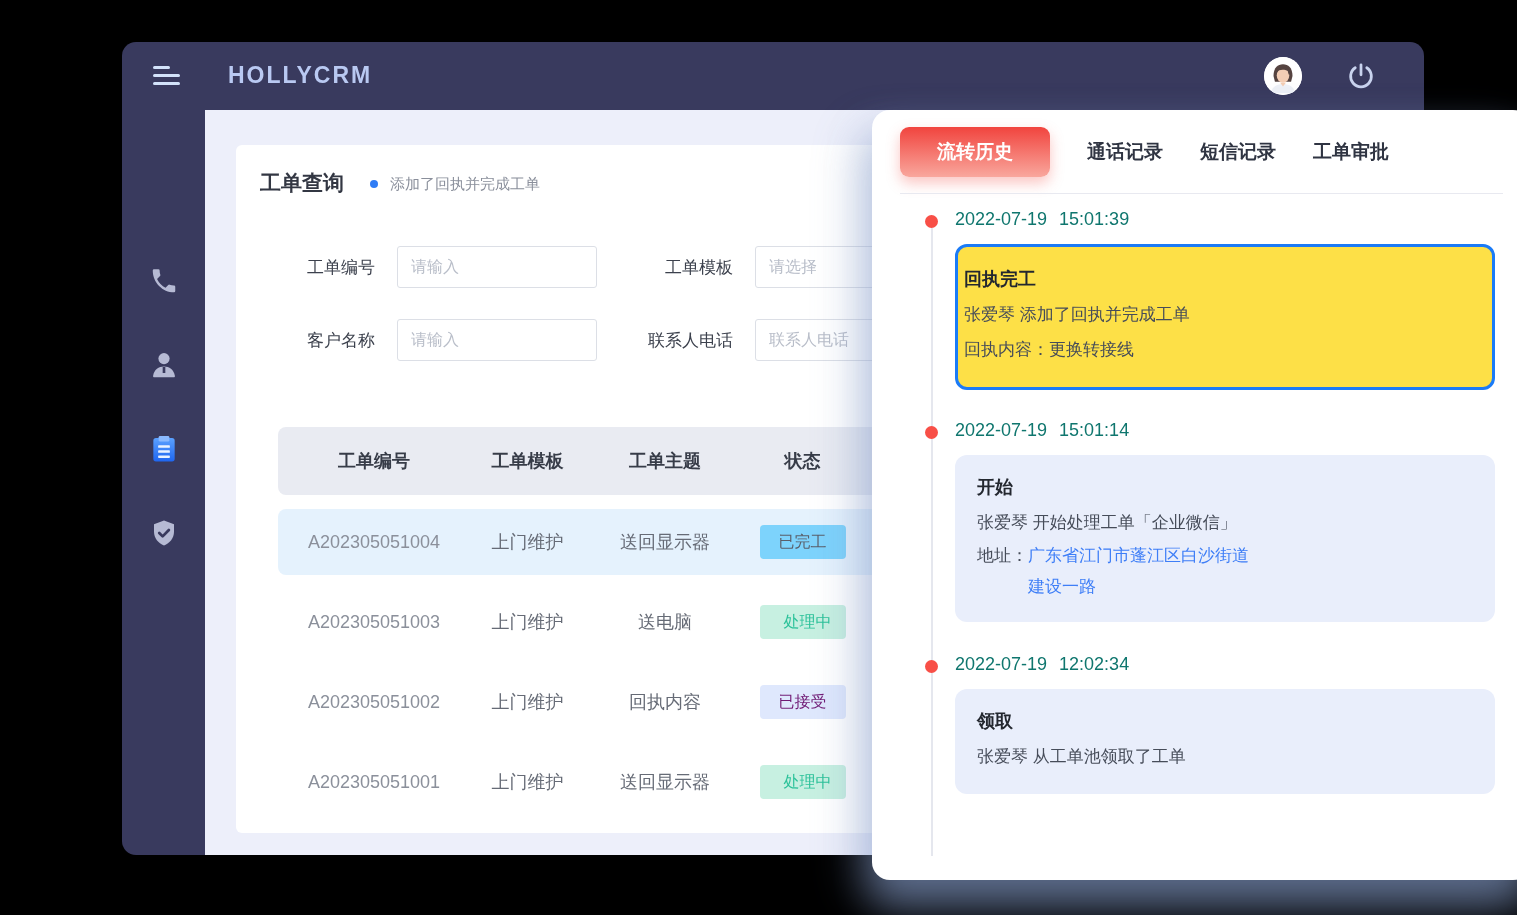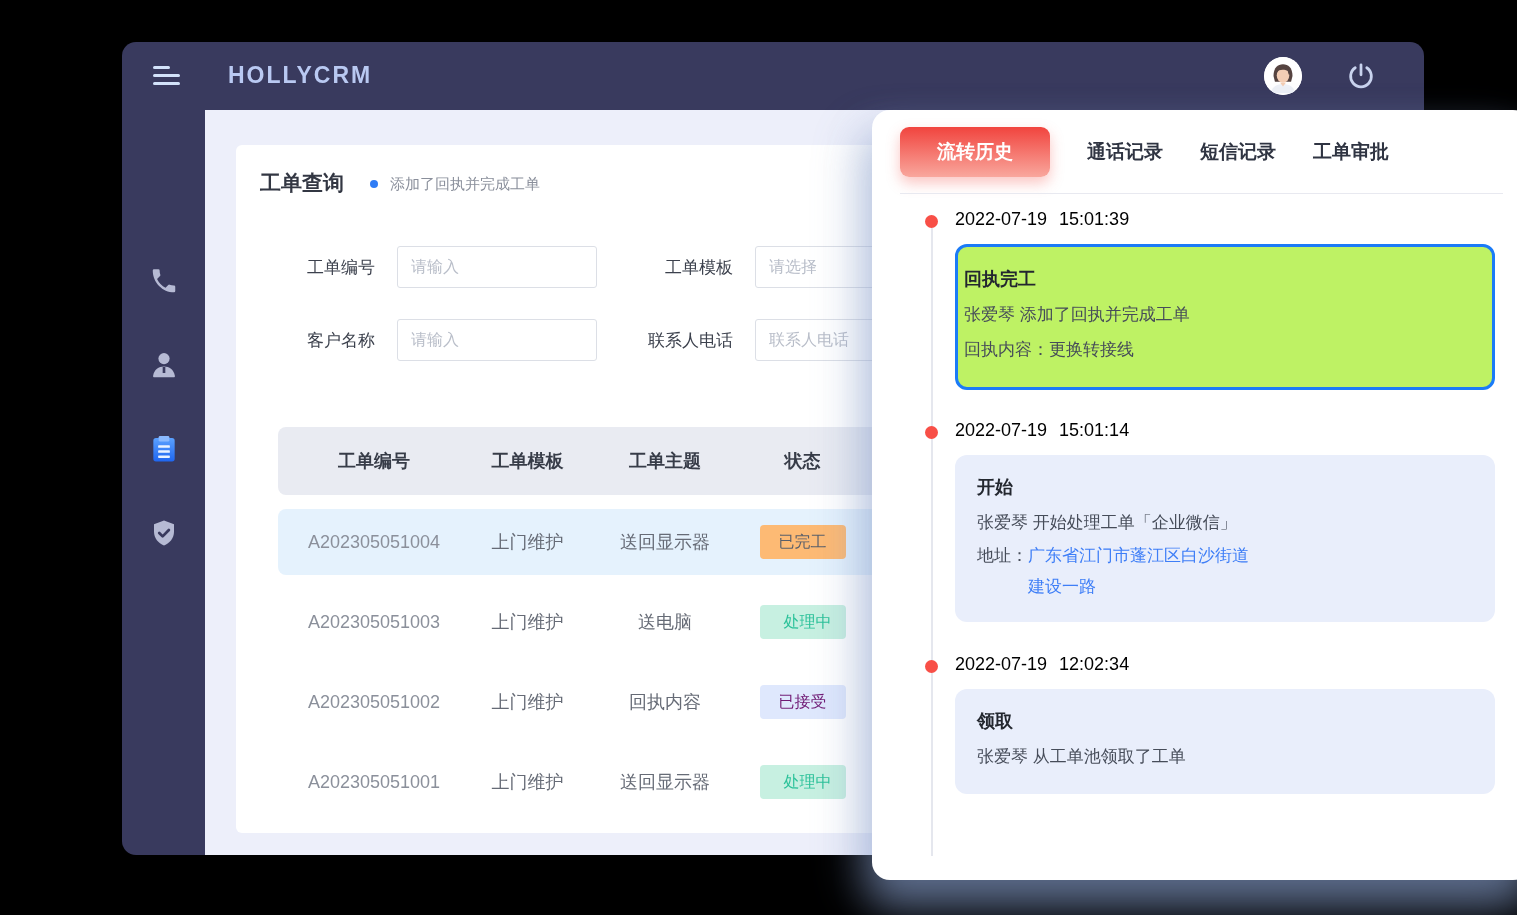--- a/index.html
+++ b/index.html
@@ -50,21 +50,21 @@
   .t-row { display:grid; grid-template-columns:192px 115px 160px 115px 1fr; align-items:center;
            text-align:center; }
   .t-head { height:68px; background:#e9ebf2; border-radius:8px; font-size:18px; font-weight:600;
             color:#373c48; }
   .t-body-row { height:66px; margin-top:14px; border-radius:8px; font-size:18px; cursor:pointer; }
   .t-body-row .cid { color:#8b909b; }
   .t-body-row .cval { color:#666b76; }
   .t-body-row.hl { background:#e5f2fd; }
   .badge { display:inline-block; min-width:86px; padding:7px 10px; border-radius:4px;
            font-size:16px; line-height:20px; }
-  .badge.done { background:#fdba74; color:#5a5f6a; }
+  .badge.done { background:#7dd3fc; color:#5a5f6a; }
   .badge.processing { background:#c7f0e1; color:#2cc29a;padding-left:20px; }
   .badge.accepted { background:#dfe8fd; color:#701a75; }
 
   
   .panel { position:absolute; left:872px; top:110px; width:659px; height:770px; background:#fff;
            border-radius:18px;
            box-shadow:-16px 20px 45px rgba(120,140,185,.30), 0 26px 40px rgba(150,175,220,.55); }
   .panel-strip { position:absolute; right:0; top:16px; bottom:16px; width:13px;
                  background:#e9eef9; border-radius:8px 16px 16px 8px; }
 
@@ -75,23 +75,23 @@
                 background:linear-gradient(180deg,#f1443e 0%,#f9a79d 100%);
                 box-shadow:0 6px 14px rgba(244,90,80,.35); cursor:pointer; }
   .tab { font-size:19px; font-weight:600; color:#2f3442; cursor:pointer; white-space:nowrap; }
   .tabs-divider { position:absolute; left:28px; right:28px; top:83px; height:1px; background:#e8e9f0; }
 
   .tl-line { position:absolute; left:59px; top:118px; width:2px; height:628px; background:#e5e7ee; }
   .timeline { position:absolute; left:0; top:96px; right:36px; }
   .entry { position:relative; padding-left:83px; }
   .dot { position:absolute; left:53px; width:13px; height:13px; border-radius:50%;
          background:#f84f47; top:9px; }
-  .tl-time { font-size:18px; font-weight:500; color:#000000; word-spacing:7px; padding-top:3px; }
+  .tl-time { font-size:18px; font-weight:500; color:#0f766e; word-spacing:7px; padding-top:3px; }
   .tl-card { margin-top:14px; background:#e9eefb; border-radius:12px; padding:20px 22px; cursor:pointer; }
-  .tl-card.sel { border:3px solid #1b7bf7; background:#bef264;padding-left:6px; }
+  .tl-card.sel { border:3px solid #1b7bf7; background:#fde047;padding-left:6px; }
   .tl-title { font-size:18px; font-weight:bold; color:#23272f; margin-bottom:6px; }
   .tl-text { font-size:17px; color:#464c59; line-height:35px; }
   .addr { display:flex; }
   .addr-label { font-size:17px; color:#464c59; line-height:31px; white-space:nowrap; }
   .addr-val { font-size:17px; color:#3e7ef7; line-height:31px; }
   .addr-val span { display:block; }
   .mb1 { margin-bottom:27px; }
   .mb2 { margin-bottom:29px; }
 </style>
 </head>

